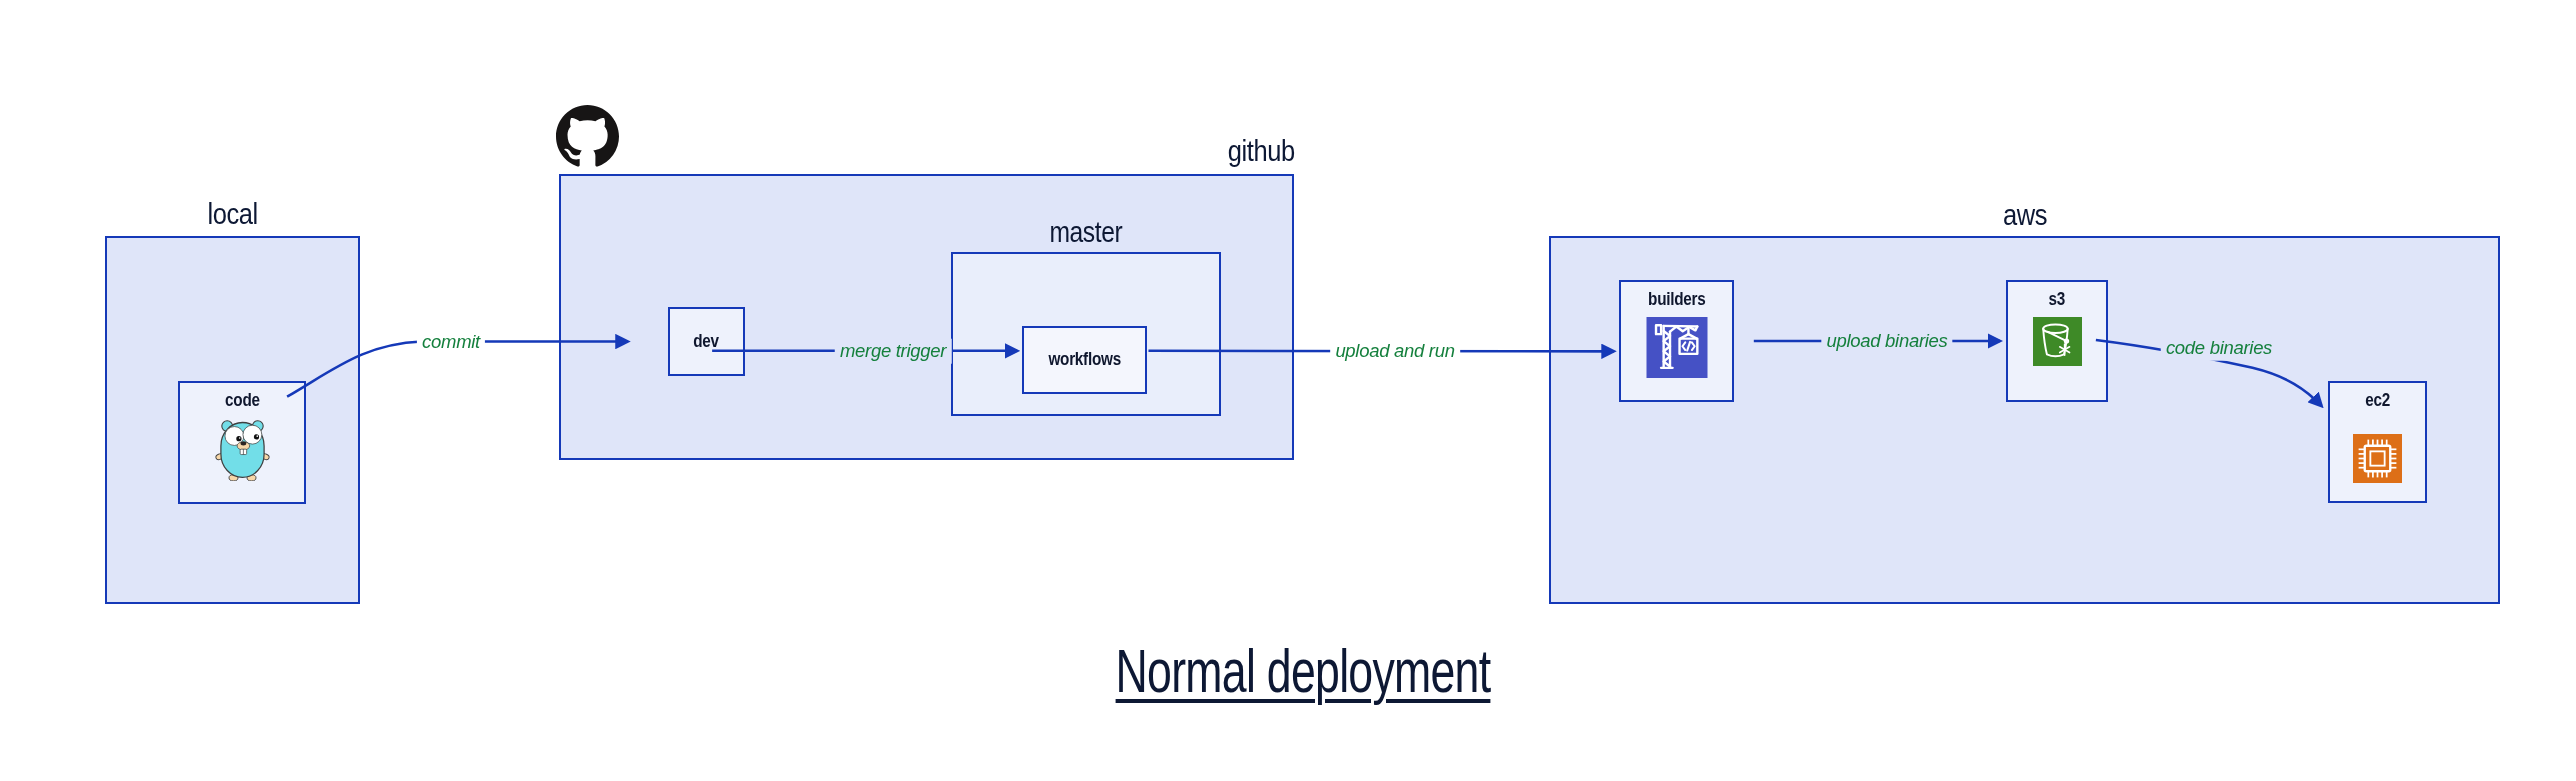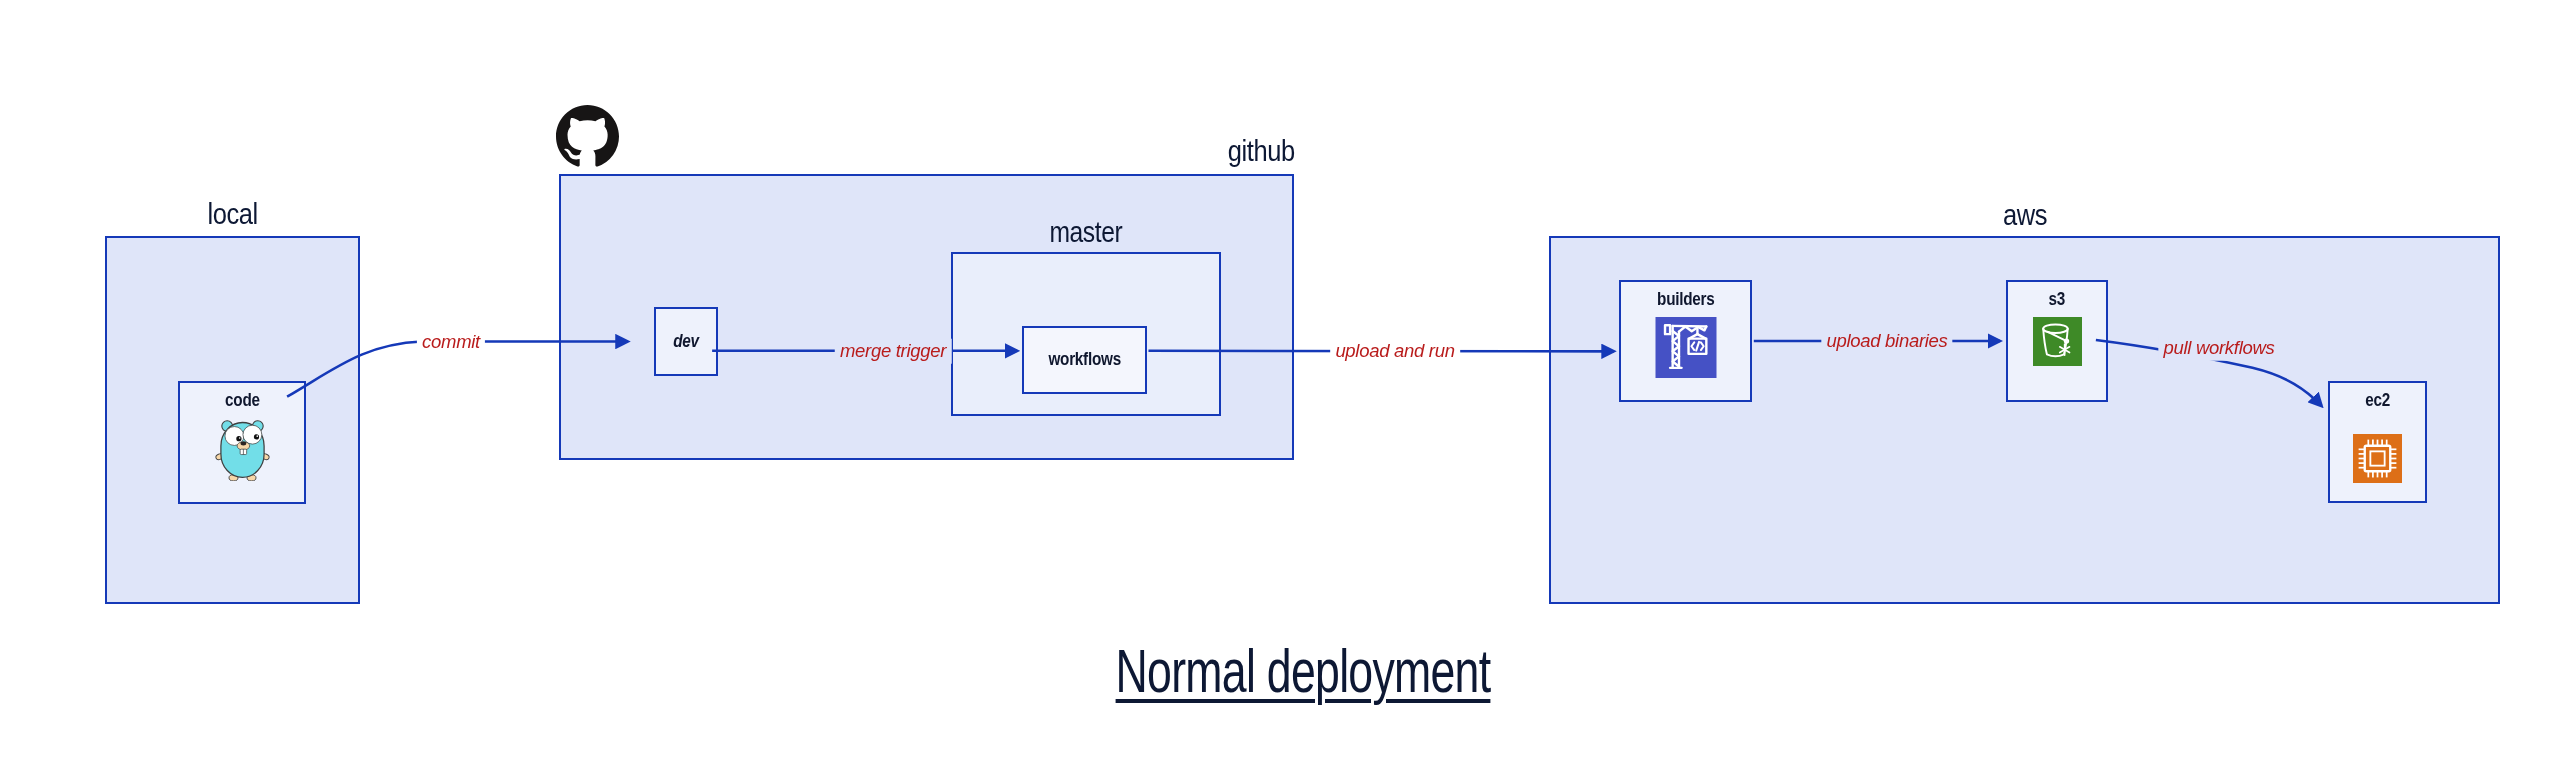--- a/index.html
+++ b/index.html
@@ -13,23 +13,23 @@
   .node{border:2.1px solid #1539b8; background:#eef2fc; z-index:1;
         display:flex; flex-direction:column; align-items:center;}
   .node.center{justify-content:center;}
   
   #box-local   {left:105px;  top:236px; width:255px;  height:368px;}
   #box-github  {left:559px; top:174px; width:735px; height:286px;}
   #box-master  {left:951px; top:252px; width:270px;  height:164px; background:#e9eefb; border-width:2.1px;}
   #box-aws     {left:1549px; top:236px; width:951px; height:368px;}
   
   #box-code     {left:178px;  top:381px; width:128px; height:123px;}
-  #box-dev      {left:654px; top:307px; width:64px; height:69px;font-style:italic;}
+  #box-dev      {left:668px; top:307px; width:77px; height:69px;}
   #box-workflows{left:1022px; top:326px; width:125px; height:68px; background:#f4f6fd;}
-  #box-builders {left:1619px; top:280px; width:133px; height:122px;}
+  #box-builders {left:1619px; top:280px; width:115px; height:122px;}
   #box-s3       {left:2006px; top:280px; width:102px; height:122px;}
   #box-ec2      {left:2328px; top:381px; width:99px; height:122px;gap:16px;}
   
   .squeeze{display:inline-block; transform:scaleX(0.85); transform-origin:center; white-space:nowrap;}
   .group-label{
     position:absolute; color:#0d1834; font-size:30px; letter-spacing:-0.5px;
     text-align:center; z-index:4; line-height:1.1;
   }
   #label-local {left:105px;  top:197px; width:255px;}
   #label-github{left:1037px; top:134px; width:258px; text-align:right;}
@@ -38,21 +38,21 @@
   #label-aws   {left:1549px; top:198px; width:951px;}
   .node-label{
     color:#0f172e; font-size:18px; font-weight:bold; letter-spacing:-0.3px;
     margin-top:7.2px; line-height:1.2;
   }
   .node.center .node-label{margin-top:0;}
   
   #edge-layer{position:absolute; left:0; top:0; z-index:2; pointer-events:none;}
   .edge-label{
     position:absolute; transform:translate(-50%,-50%);
-    font-style:italic; font-size:18.5px; color:#b91c1c; letter-spacing:-0.3px;
+    font-style:italic; font-size:18.5px; color:#15803d; letter-spacing:-0.3px;
     padding:2.1px 5.2px; z-index:3; white-space:nowrap; line-height:1.1;text-align:center;
   }
   .bg-white{background:#ffffff;}
   .bg-group{background:#dfe5f9;}
   #elabel-commit          {left:451px;  top:342px;}
   #elabel-merge-trigger   {left:893px; top:351px;}
   #elabel-upload-and-run  {left:1384px; top:351px;margin-left:11px;}
   #elabel-upload-binaries {left:1887px; top:341px;}
   #elabel-pull-binaries   {left:2219px; top:348px;}
   
@@ -204,20 +204,20 @@
       <path d="M 2229 681 L 3132 682" marker-end="url(#arrow)"></path>
       <path d="M 3404 662 L 3882 662" marker-end="url(#arrow)"></path>
       <path d="M 4068 660 C 4180 674, 4300 698, 4372 714 C 4438 730, 4476 756, 4506 788" marker-end="url(#arrow)"></path>
     </g>
   </svg>
 
   <div class="edge-label bg-white" id="elabel-commit">commit</div>
   <div class="edge-label bg-group" id="elabel-merge-trigger">merge trigger</div>
   <div class="edge-label bg-white" id="elabel-upload-and-run">upload and run</div>
   <div class="edge-label bg-group" id="elabel-upload-binaries">upload binaries</div>
-  <div class="edge-label bg-group" id="elabel-pull-binaries">pull workflows</div>
+  <div class="edge-label bg-group" id="elabel-pull-binaries">code binaries</div>
 
   <div id="diagram-title">
     <span class="squeeze">Normal deployment</span>
   </div>
 
 </div>
 
 
 </body></html>

